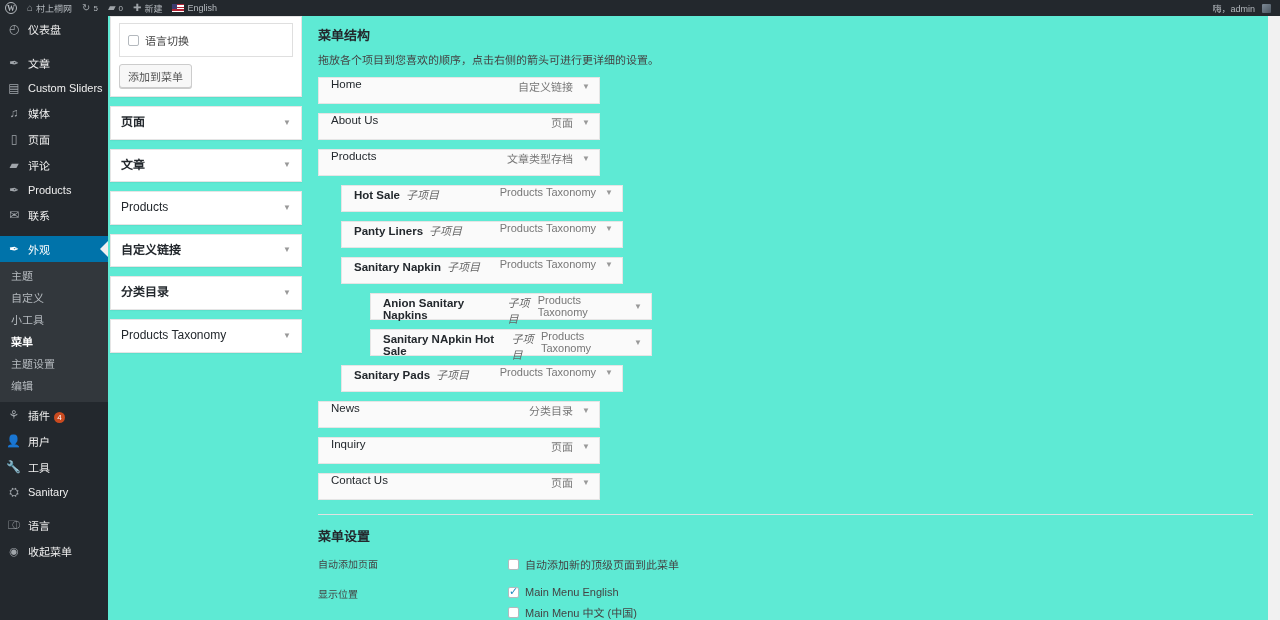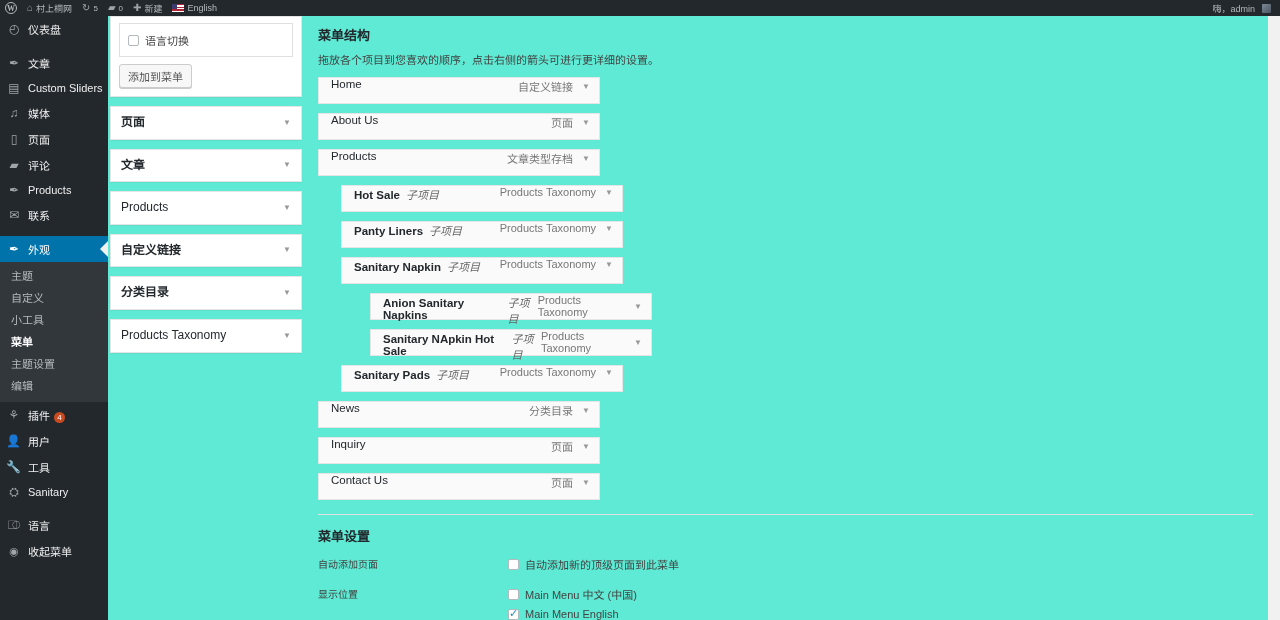--- a/index.html
+++ b/index.html
@@ -555,23 +555,23 @@
           <span class="chk"></span>
           <span>自动添加新的顶级页面到此菜单</span>
         </label>
       </div>
     </div>
 
     <div class="set-row">
       <div class="set-label">显示位置</div>
       <div class="set-field" id="locations-list">
           <label class="chk-row">
+            <span class="chk checked"></span>
+            <span>Main Menu English</span>
+          </label>
+          <label class="chk-row">
             <span class="chk"></span>
             <span>Main Menu 中文 (中国)</span>
           </label>
-          <label class="chk-row">
-            <span class="chk checked"></span>
-            <span>Main Menu English</span>
-          </label>
         </div>
     </div>
   </div>
 </div>
 
 </body></html>

